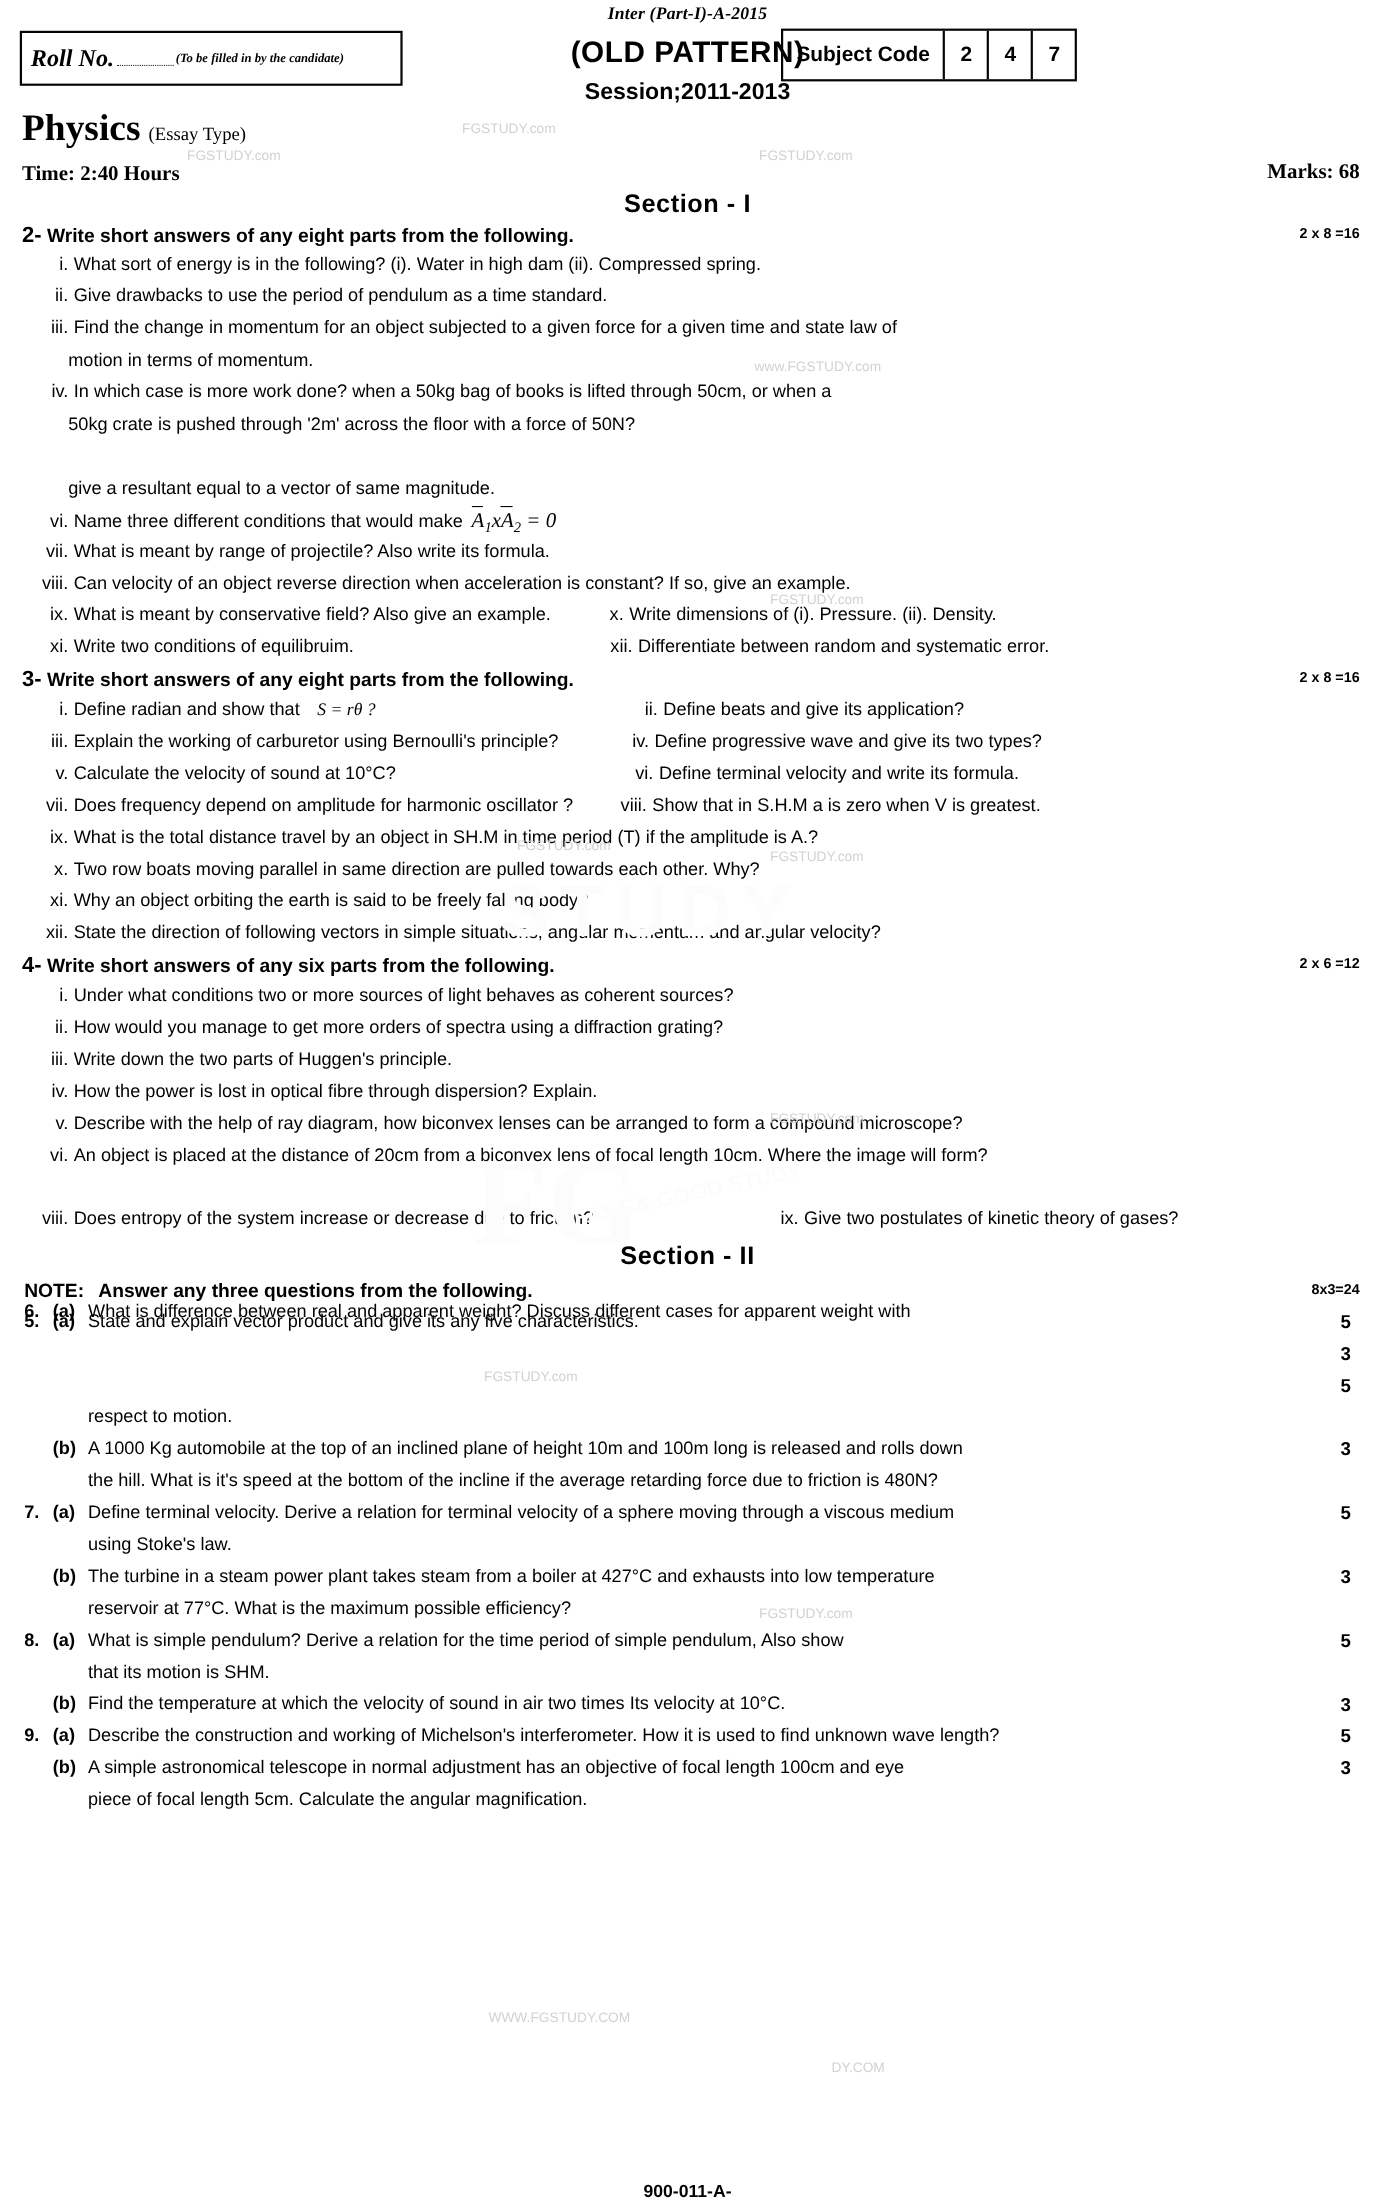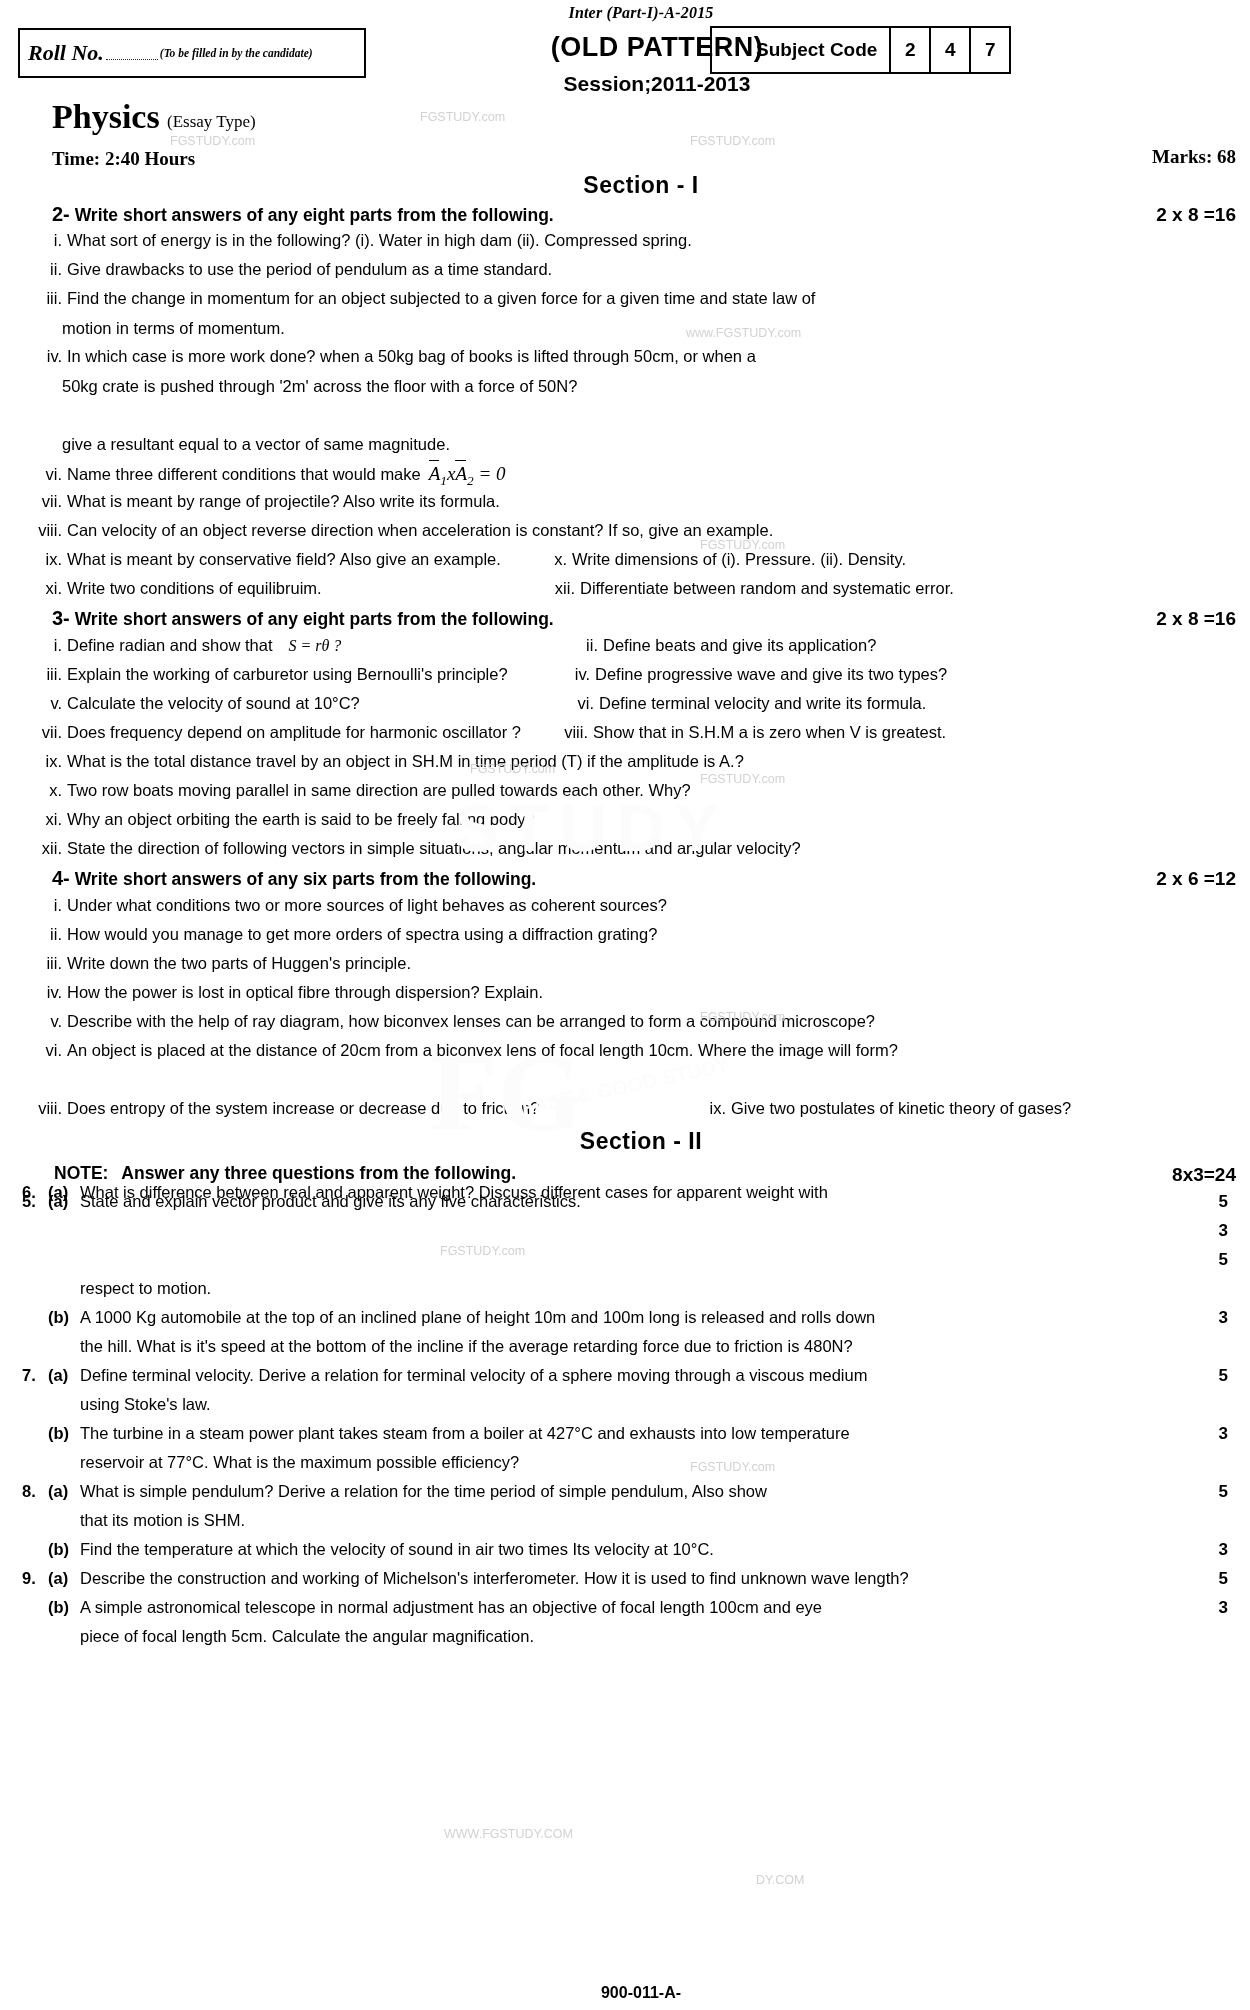--- a/index.html
+++ b/index.html
@@ -10,21 +10,21 @@
   body {
     width: 1250px;
     height: 2010px;
     position: relative;
     font-family: "Liberation Sans", sans-serif;
     color: #0a0a0a;
     overflow: hidden;
   }
 
   
-  .abs { position: absolute; padding-left: 32px; }
+  .abs { position: absolute; }
 
   
   .page {
     position: absolute;
     inset: 0;
     filter: contrast(1.12) saturate(0);
   }
 
   
   #exam-line {
@@ -140,21 +140,21 @@
 
   
   .q-head {
     font-size: 17.5px;
     font-weight: bold;
   }
   .q-head .qnum { font-size: 20px; }
   .marks-right {
     position: absolute;
     right: 14px;
-    font-size: 19px;
+    font-size: 13px;
     font-weight: bold;
   }
 
   .part {
     position: absolute;
     font-size: 16.5px;
     line-height: 1.05;
   }
   .part .rom {
     display: inline-block;

